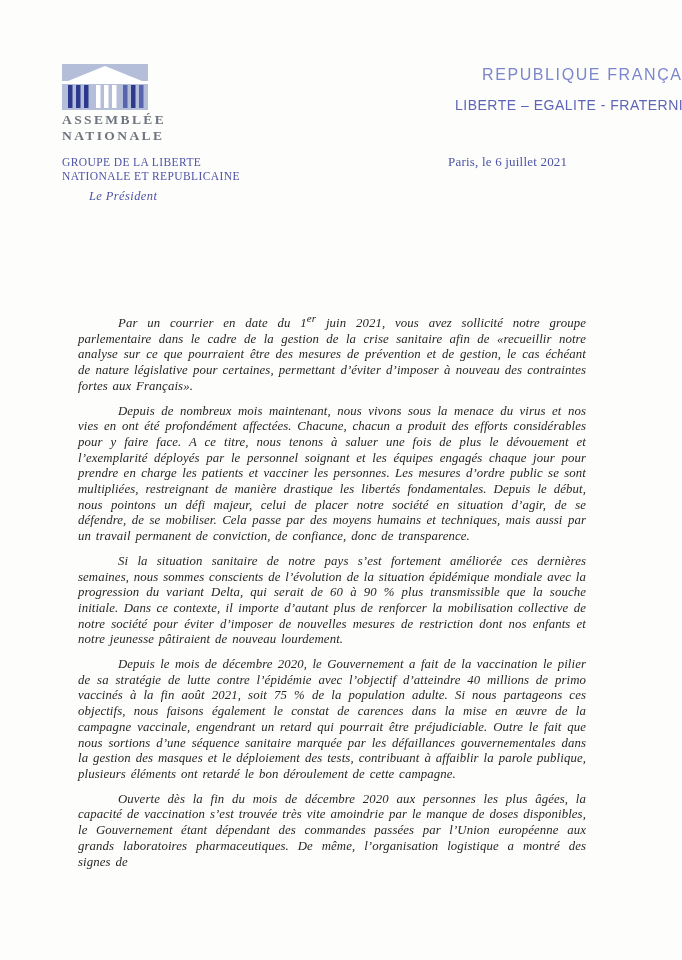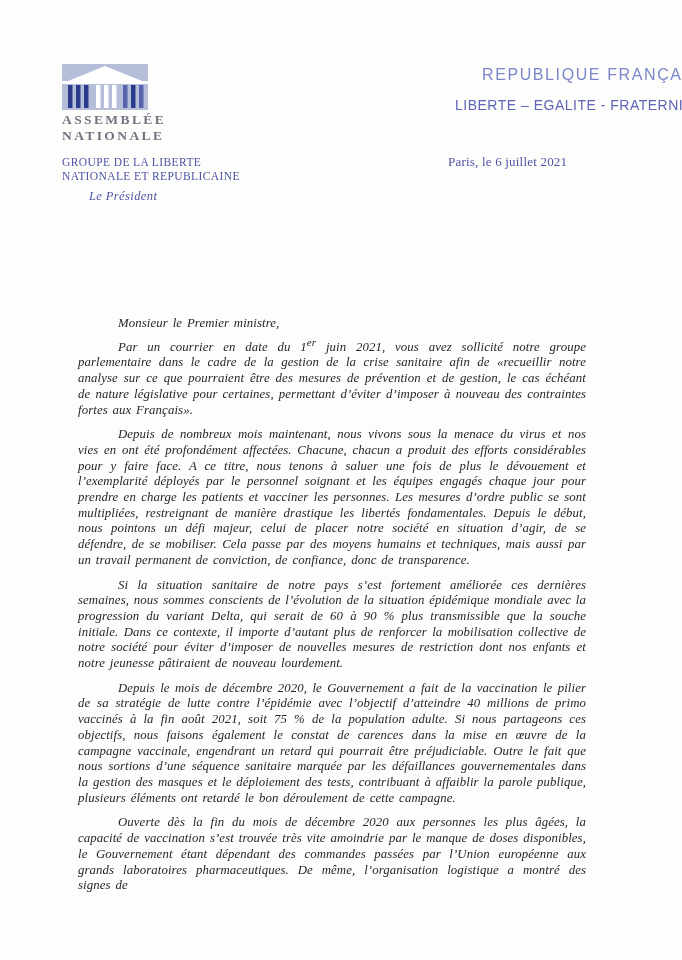--- a/index.html
+++ b/index.html
@@ -133,21 +133,20 @@
 
   <div class="republic">
     <div class="republic-line1">REPUBLIQUE FRANÇAISE</div>
     <div class="republic-line2">LIBERTE – EGALITE - FRATERNITE</div>
   </div>
 
   <div class="date-line">Paris, le 6 juillet 2021</div>
 
 
   <div class="letter-body">
-    <p class="salutation">Monsieur le Premier ministre,</p>
     <p><span>Par un courrier en date du 1</span><sup>er</sup><span> juin 2021, vous avez sollicité notre groupe parlementaire dans le cadre de la gestion de la crise sanitaire afin de «recueillir notre analyse sur ce que pourraient être des mesures de prévention et de gestion, le cas échéant de nature législative pour certaines, permettant d’éviter d’imposer à nouveau des contraintes fortes aux Français».</span></p>
     <p>Depuis de nombreux mois maintenant, nous vivons sous la menace du virus et nos vies en ont été profondément affectées. Chacune, chacun a produit des efforts considérables pour y faire face. A ce titre, nous tenons à saluer une fois de plus le dévouement et l’exemplarité déployés par le personnel soignant et les équipes engagés chaque jour pour prendre en charge les patients et vacciner les personnes. Les mesures d’ordre public se sont multipliées, restreignant de manière drastique les libertés fondamentales. Depuis le début, nous pointons un défi majeur, celui de placer notre société en situation d’agir, de se défendre, de se mobiliser. Cela passe par des moyens humains et techniques, mais aussi par un travail permanent de conviction, de confiance, donc de transparence.</p>
     <p>Si la situation sanitaire de notre pays s’est fortement améliorée ces dernières semaines, nous sommes conscients de l’évolution de la situation épidémique mondiale avec la progression du variant Delta, qui serait de 60 à 90 % plus transmissible que la souche initiale. Dans ce contexte, il importe d’autant plus de renforcer la mobilisation collective de notre société pour éviter d’imposer de nouvelles mesures de restriction dont nos enfants et notre jeunesse pâtiraient de nouveau lourdement.</p>
     <p>Depuis le mois de décembre 2020, le Gouvernement a fait de la vaccination le pilier de sa stratégie de lutte contre l’épidémie avec l’objectif d’atteindre 40 millions de primo vaccinés à la fin août 2021, soit 75 % de la population adulte. Si nous partageons ces objectifs, nous faisons également le constat de carences dans la mise en œuvre de la campagne vaccinale, engendrant un retard qui pourrait être préjudiciable. Outre le fait que nous sortions d’une séquence sanitaire marquée par les défaillances gouvernementales dans la gestion des masques et le déploiement des tests, contribuant à affaiblir la parole publique, plusieurs éléments ont retardé le bon déroulement de cette campagne.</p>
     <p>Ouverte dès la fin du mois de décembre 2020 aux personnes les plus âgées, la capacité de vaccination s’est trouvée très vite amoindrie par le manque de doses disponibles, le Gouvernement étant dépendant des commandes passées par l’Union européenne aux grands laboratoires pharmaceutiques. De même, l’organisation logistique a montré des signes de</p>
   </div>
 
 
 </div>
 

